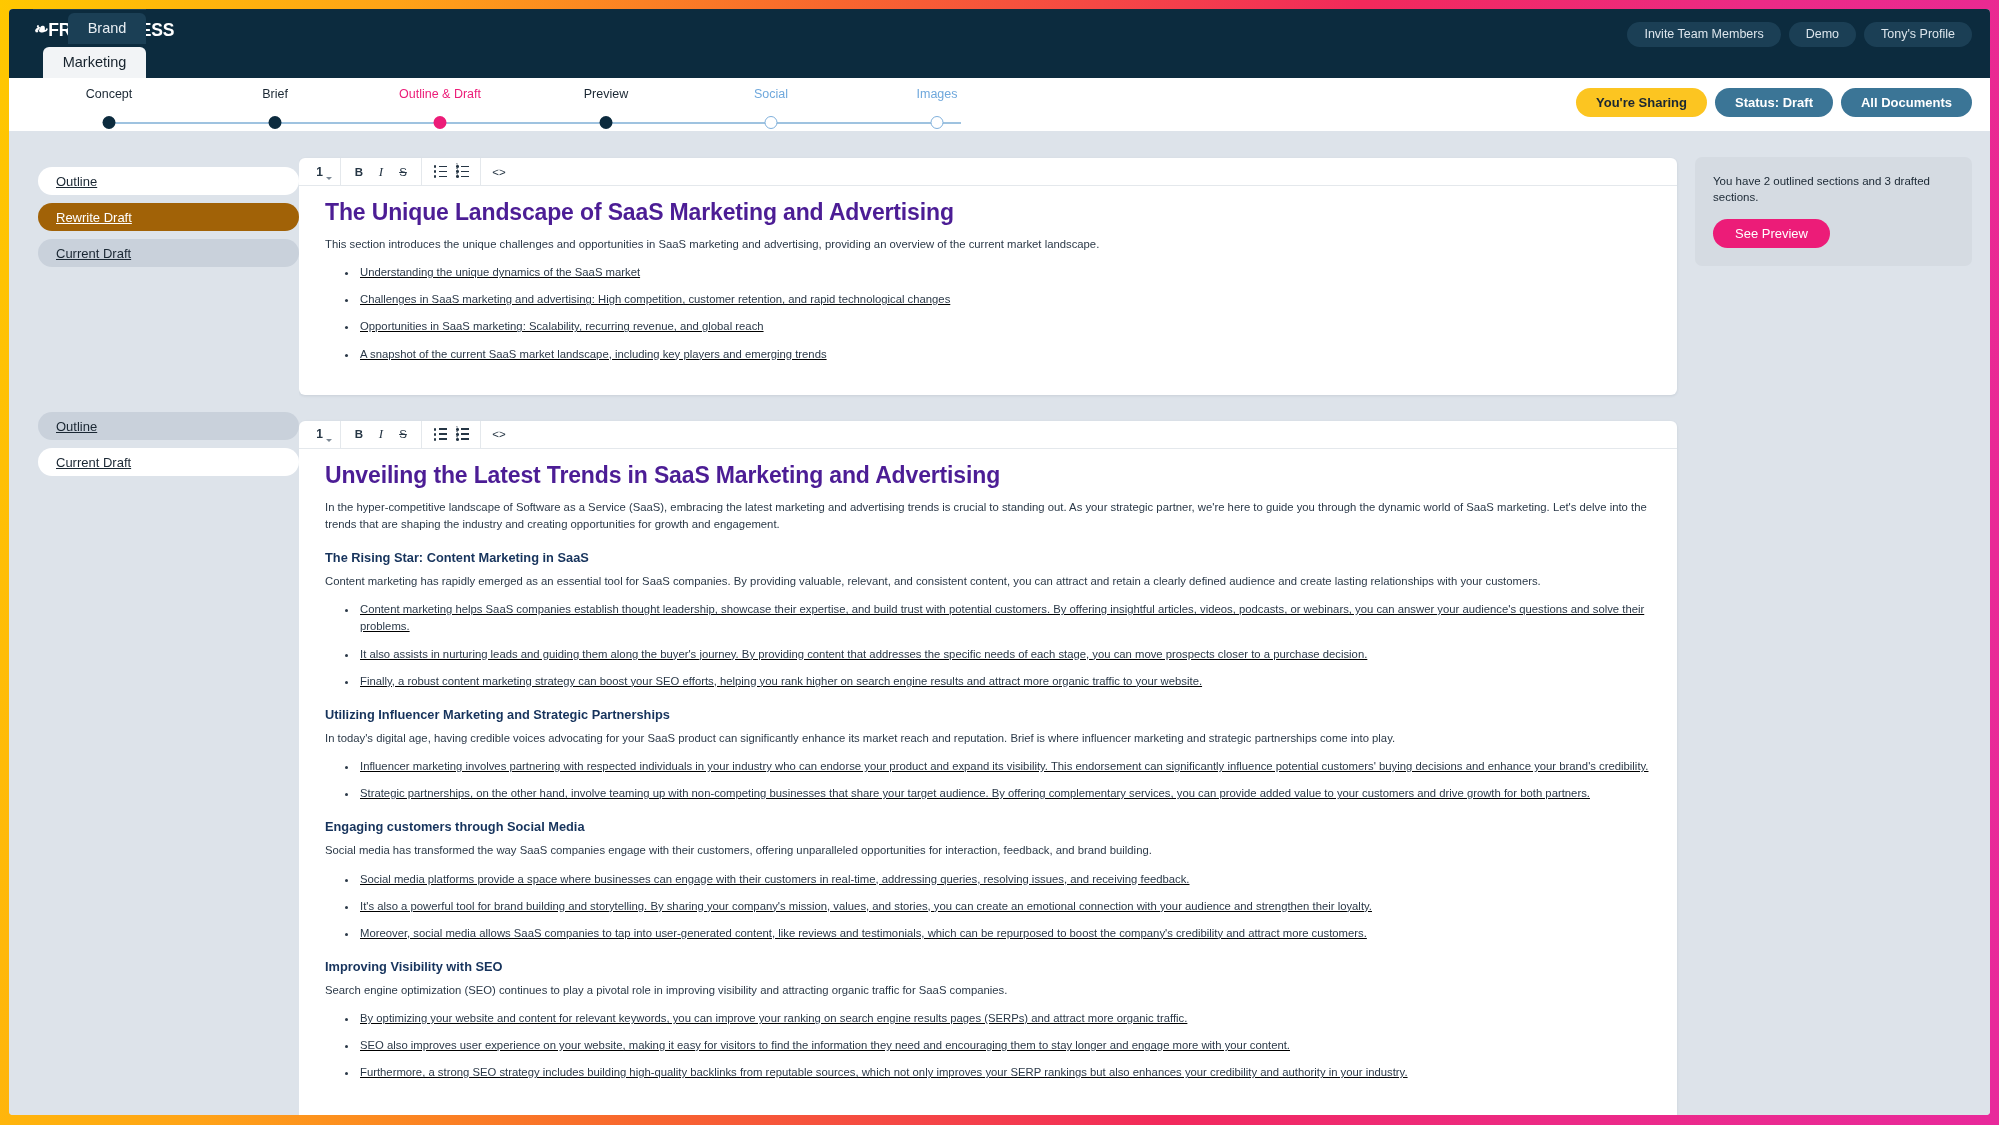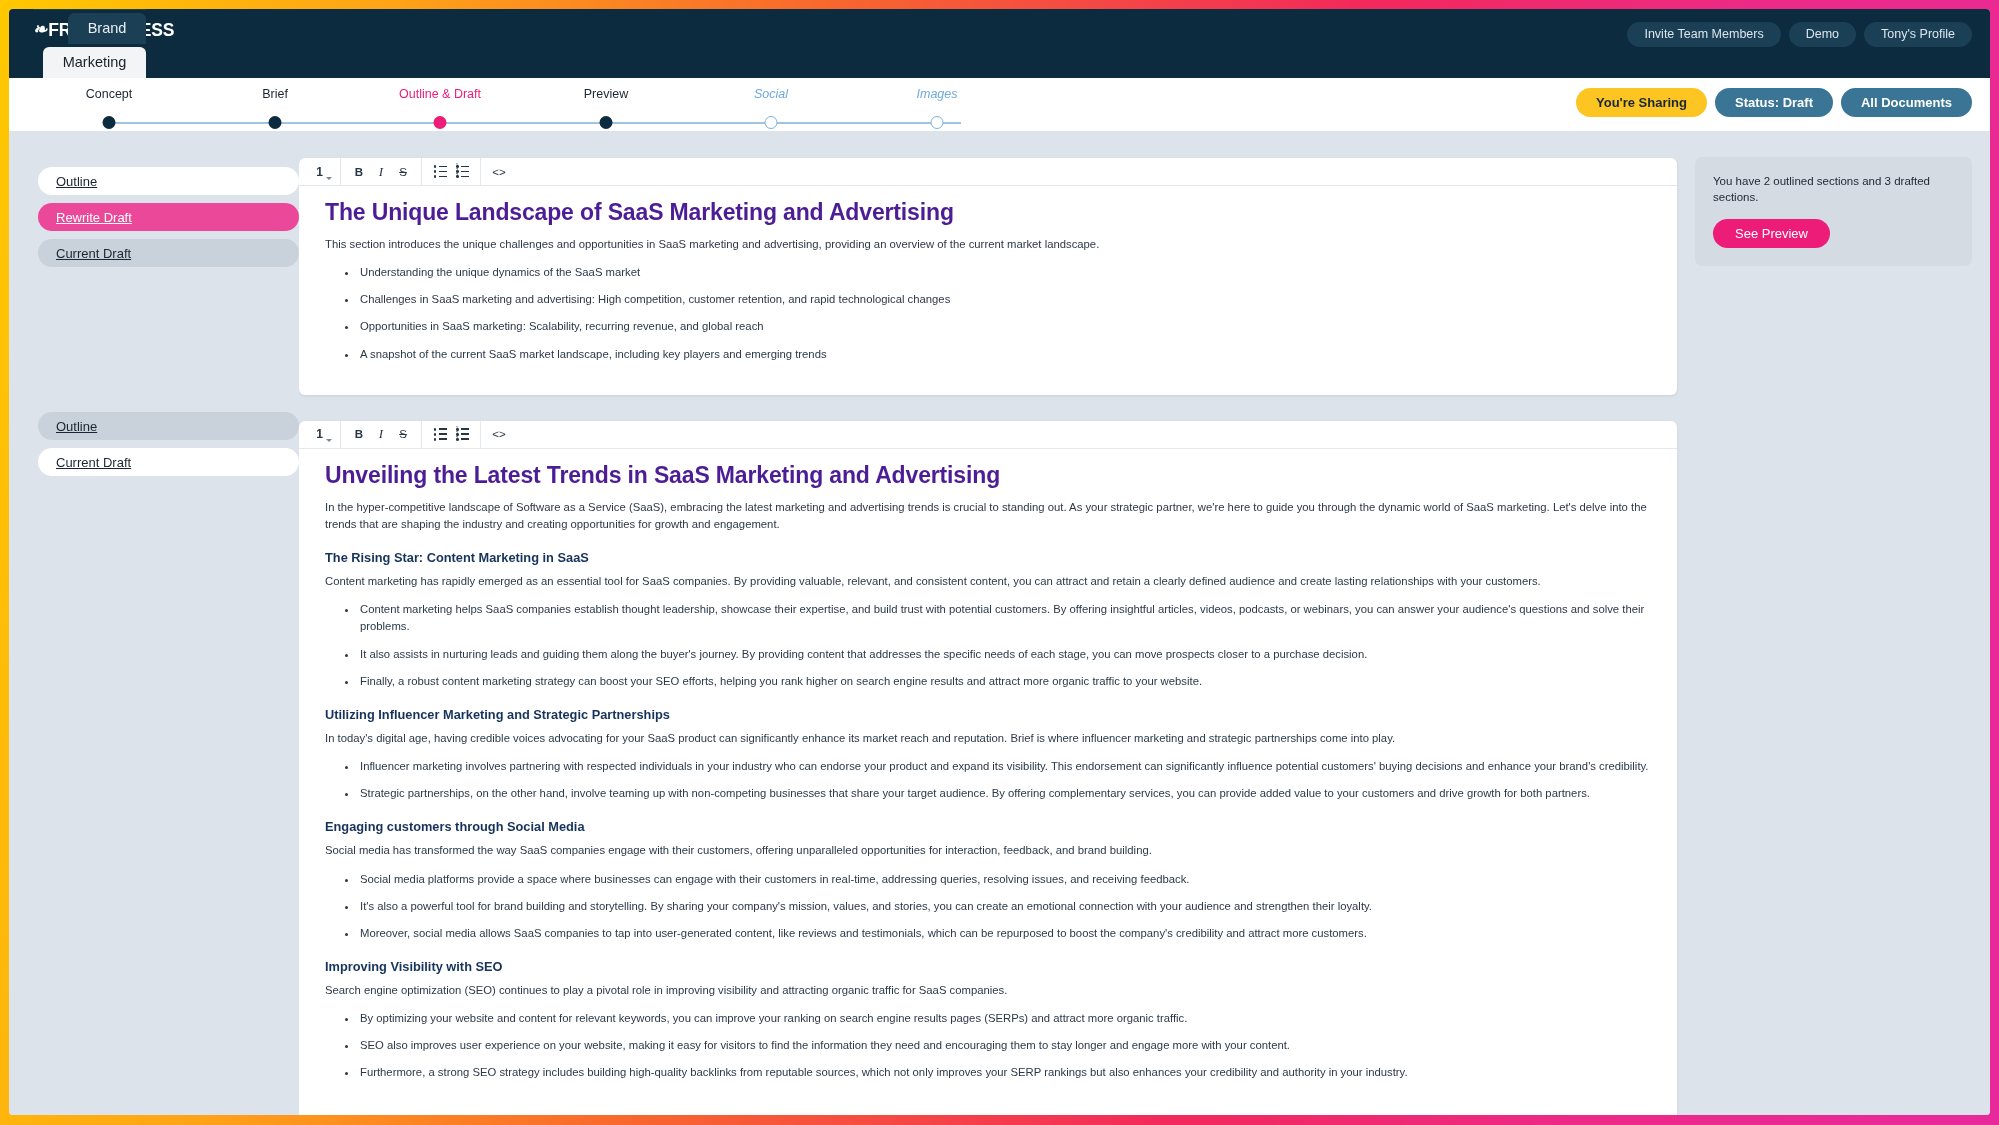--- a/index.html
+++ b/index.html
@@ -92,21 +92,21 @@
   }
   .step {
     position: absolute;
     top: 9px;
     transform: translateX(-50%);
     text-align: center;
     cursor: pointer;
   }
   .step-label { font-size: 12.5px; color: #1A2733; white-space: nowrap; }
   .step.current .step-label { color: #EC1C78; }
-  .step.future .step-label { color: #6FA8DC; font-style: italic; }
+  .step.future .step-label { color: #6FA8DC; }
   .dot-row {
     position: absolute;
     top: 38px; left: 0; width: 952px; height: 14px;
   }
   .track {
     position: absolute;
     left: 99px; right: 0; top: 6px;
     height: 1.5px;
     background: #9FC3E0;
   }
@@ -165,21 +165,21 @@
     color: #1A2733;
     background: #C9D1DB;
     cursor: pointer;
     width: 100%;
     border: none;
     font-family: inherit;
     text-align: left;
     text-decoration: underline;
   }
   .side-btn.white { background: #FFFFFF; }
-  .side-btn.pink  { background: #ec4899; color: #FFFFFF; }
+  .side-btn.pink  { background: #a16207; color: #FFFFFF; }
 
   
   .editor-col {
     flex: 1 1 auto;
     padding: 27px 18px 0 0;
     overflow: hidden;
     position: relative;
   }
   .card {
     background: #FFFFFF;
@@ -255,20 +255,21 @@
   }
   p.doc-p {
     font-size: 11.3px;
     color: #2B3948;
     line-height: 1.52;
     margin-bottom: 4px;
   }
   ul.doc-ul {
     margin: 11px 0 6px 0;
     padding-left: 32px;
+    text-decoration: underline;
   }
   ul.doc-ul li {
     font-size: 11.3px;
     color: #2B3948;
     line-height: 1.52;
     margin-bottom: 10px;
     padding-left: 3px;
   }
   ul.doc-ul li::marker { font-size: 9px; }
   .spacer-sm { height: 6px; }

